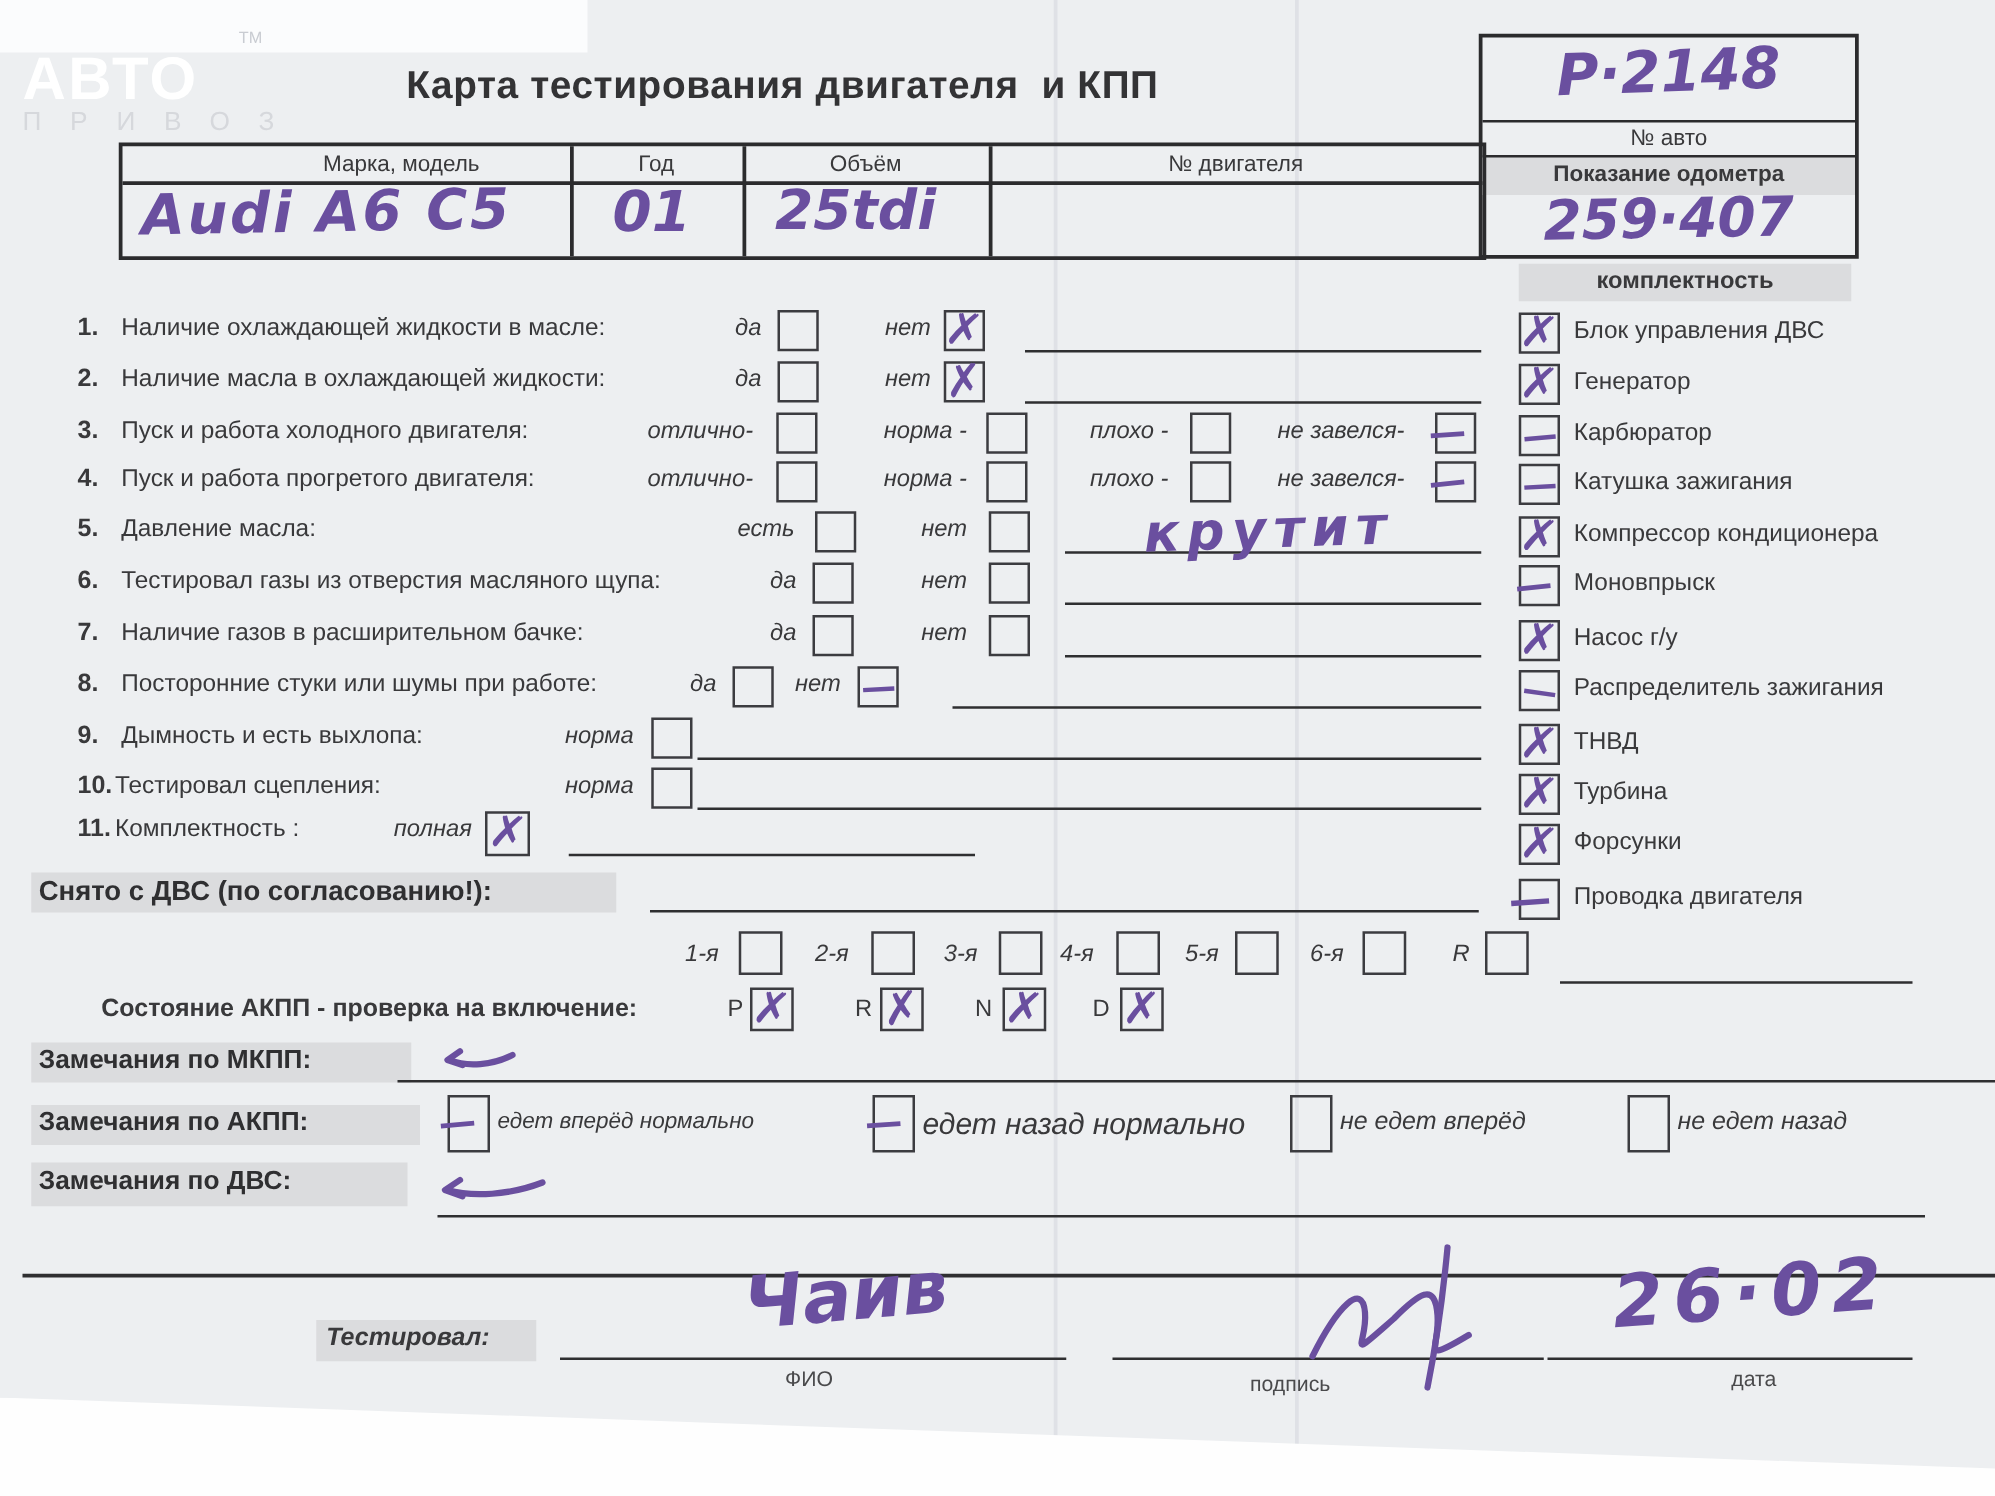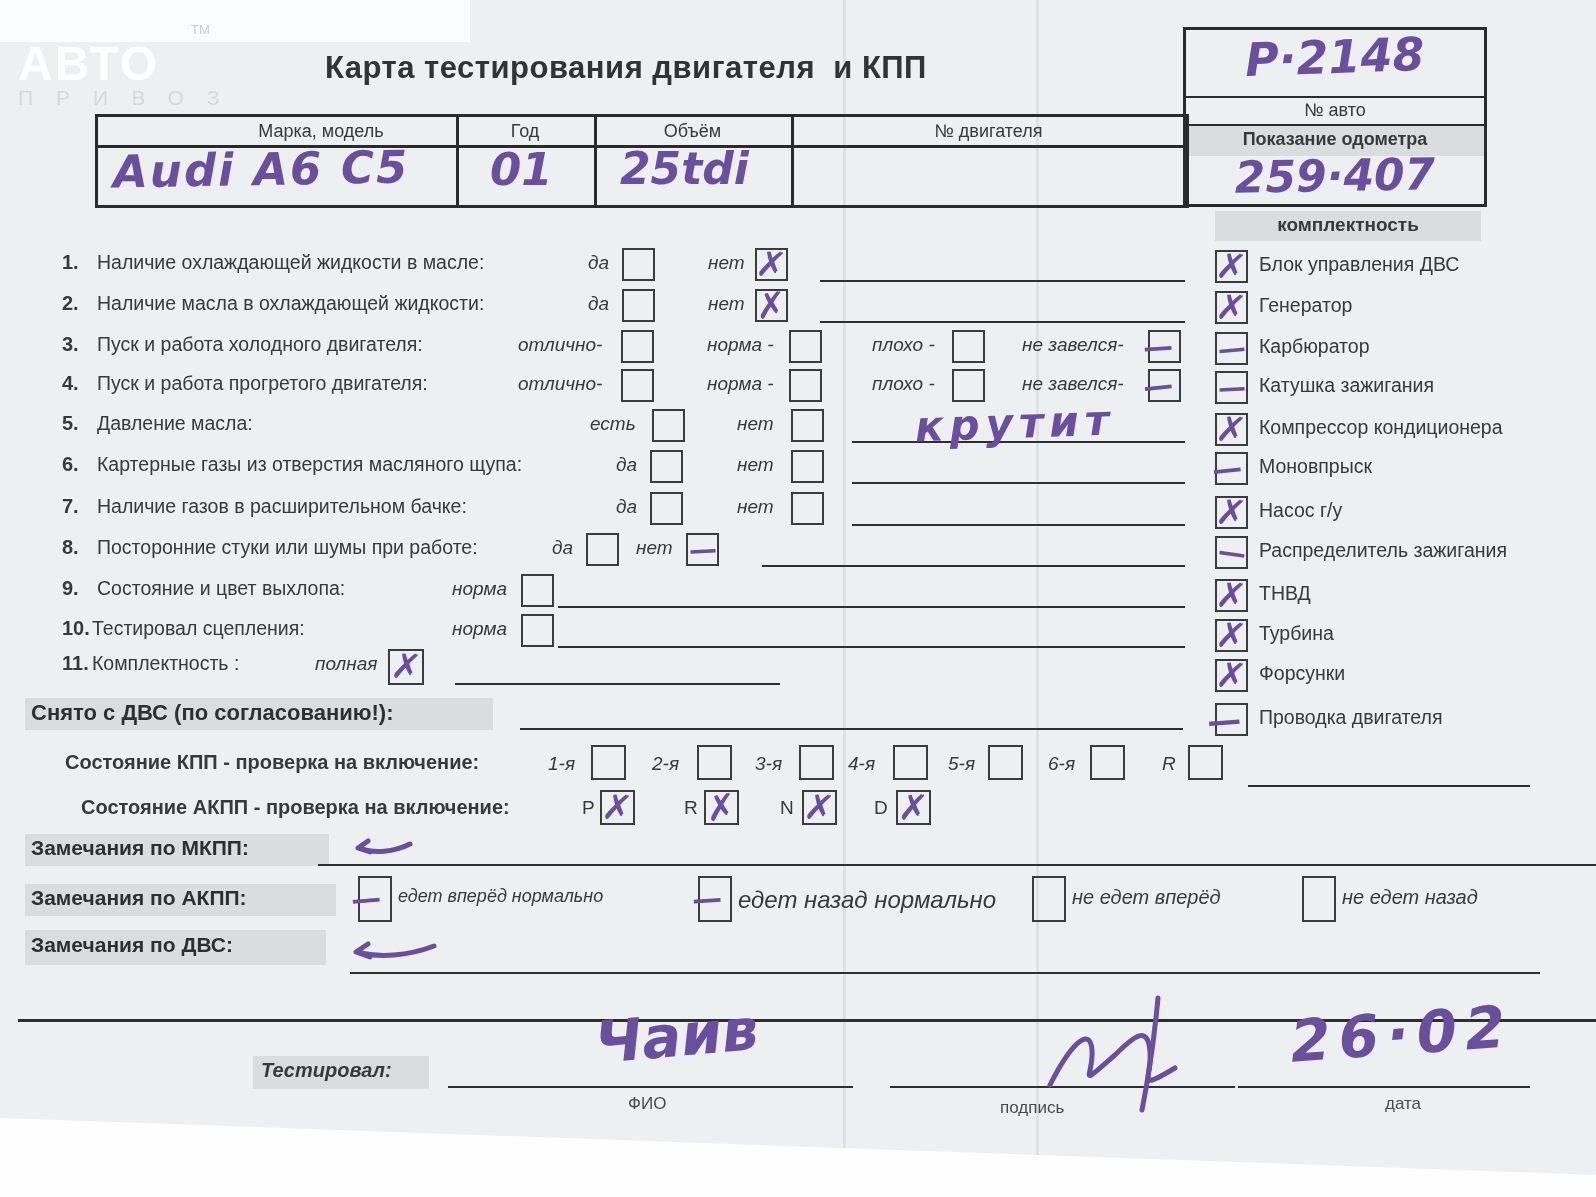--- a/index.html
+++ b/index.html
@@ -150,21 +150,21 @@
     <span class="opt" style="left:737px;top:4px;">нет</span>
     <span class="cb" style="left:791px;top:0;">
         <span class="mark"></span>
       </span>
     <div class="line" style="left:852px;top:32px;width:333px;"></div>
     <span class="abs hw" style="left:915px;top:-10px;font-size:42px;letter-spacing:6px;transform:rotate(-2deg);">крутит</span>
   </div>
 
   <div class="row" style="top:450px;">
     <span class="num" style="left:62px;top:3px;">6.</span>
-    <span class="lbl" style="left:97px;top:3px;">Картерные газы из отверстия масляного щупа:</span>
+    <span class="lbl" style="left:97px;top:3px;">Тестировал газы из отверстия масляного щупа:</span>
     <span class="opt" style="left:616px;top:4px;">да</span>
     <span class="cb" style="left:650px;top:0;">
         <span class="mark"></span>
       </span>
     <span class="opt" style="left:737px;top:4px;">нет</span>
     <span class="cb" style="left:791px;top:0;">
         <span class="mark"></span>
       </span>
     <div class="line" style="left:852px;top:32px;width:333px;"></div>
   </div>
@@ -192,21 +192,21 @@
       </span>
     <span class="opt" style="left:636px;top:4px;">нет</span>
     <span class="cb" style="left:686px;top:0;">
         <span class="mark" style="font-size:28px;transform:rotate(-3deg);">—</span>
       </span>
     <div class="line" style="left:762px;top:32px;width:423px;"></div>
   </div>
 
   <div class="row" style="top:574px;">
     <span class="num" style="left:62px;top:3px;">9.</span>
-    <span class="lbl" style="left:97px;top:3px;">Состояние и цвет выхлопа:</span>
+    <span class="lbl" style="left:97px;top:3px;">Дымность и есть выхлопа:</span>
     <span class="opt" style="left:452px;top:4px;">норма</span>
     <span class="cb" style="left:521px;top:0;">
         <span class="mark"></span>
       </span>
     <div class="line" style="left:558px;top:32px;width:627px;"></div>
   </div>
 
   <div class="row" style="top:614px;">
     <span class="num" style="left:62px;top:3px;">10.</span>
     <span class="lbl" style="left:92px;top:3px;">Тестировал сцепления:</span>
@@ -297,21 +297,20 @@
     <span class="clabel">Форсунки</span>
   </div>
   <div class="citem" style="top:703px;">
     <span class="cb" style="left:0;top:0;">
         <span class="mark" style="font-size:34px;transform:rotate(-4deg);margin-left:-16px;">—</span>
       </span>
     <span class="clabel">Проводка двигателя</span>
   </div>
 
   <div class="row" style="top:745px;">
-    <span class="abs" style="left:65px;top:6px;font-size:20px;font-weight:600;">Состояние КПП - проверка на включение:</span>
     <span class="opt" style="left:548px;top:8px;">1-я</span>
     <span class="cb g" style="left:591px;top:0;">
         <span class="mark"></span>
       </span>
     <span class="opt" style="left:652px;top:8px;">2-я</span>
     <span class="cb g" style="left:697px;top:0;">
         <span class="mark"></span>
       </span>
     <span class="opt" style="left:755px;top:8px;">3-я</span>
     <span class="cb g" style="left:799px;top:0;">

